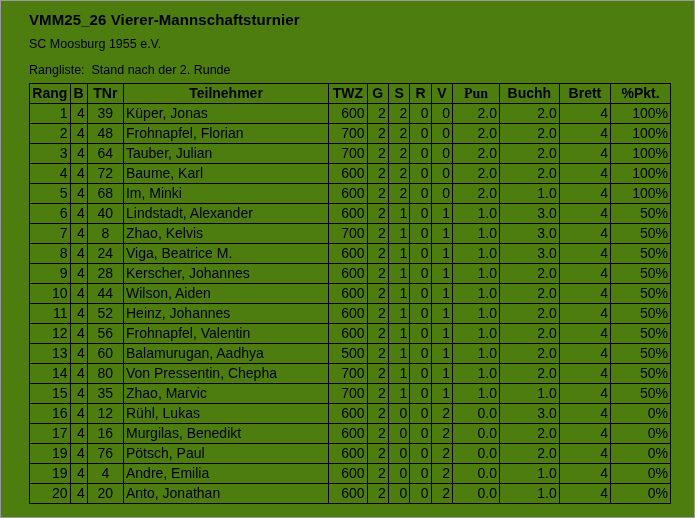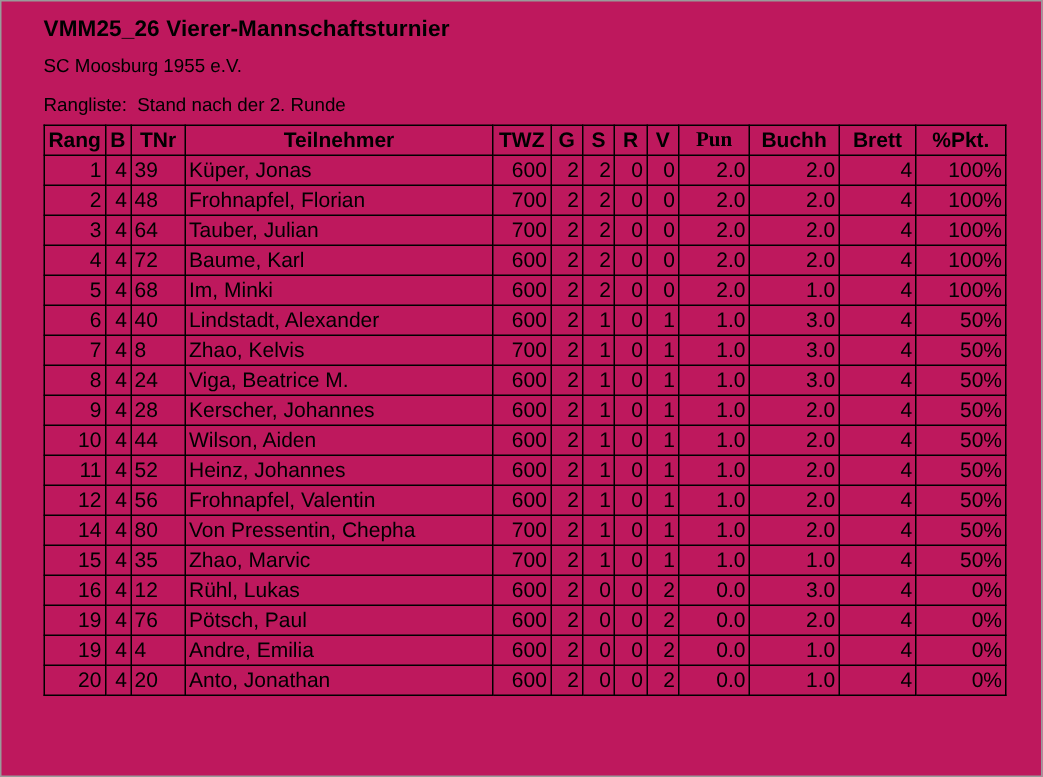--- a/index.html
+++ b/index.html
@@ -13,21 +13,21 @@
     font-family: "Liberation Sans", sans-serif;
     color: #000000;
     overflow: hidden;
   }
   .page {
     position: relative;
     width: 695px;
     height: 518px;
     box-sizing: border-box;
     border: 1px solid #9a9a9a;
-    background: #be185d;
+    background: #4d7c0f;
   }
   .header {
     padding: 10px 0 0 28px;
   }
   .title {
     font-size: 15px;
     font-weight: bold;
     letter-spacing: 0.1px;
     margin: 0 0 9px 0;
   }
@@ -57,21 +57,21 @@
     overflow: hidden;
     white-space: nowrap;
     box-sizing: border-box;
   }
   table.rank th {
     font-weight: bold;
     text-align: center;
   }
   th.c-rang, td.c-rang { width: 38px; text-align: right; }
   th.c-b,   td.c-b   { width: 16px; text-align: right; }
-  th.c-tnr, td.c-tnr { width: 34px; text-align: left; }
+  th.c-tnr, td.c-tnr { width: 34px; text-align: center; }
   th.c-name,td.c-name{ width: 192px; text-align: left; padding-left: 4px; }
   th.c-twz, td.c-twz { width: 36px; text-align: right; }
   th.c-g,   td.c-g   { width: 20px; text-align: right; }
   th.c-s,   td.c-s   { width: 20px; text-align: right; }
   th.c-r,   td.c-r   { width: 20px; text-align: right; }
   th.c-v,   td.c-v   { width: 20px; text-align: right; }
   th.c-pun, td.c-pun { width: 44px; text-align: right; }
   th.c-buch,td.c-buch{ width: 56px; text-align: right; }
   th.c-brett,td.c-brett{ width: 48px; text-align: right; }
   th.c-pkt, td.c-pkt { width: 56px; text-align: right; }
@@ -294,20 +294,35 @@
             <td class="c-g">2</td>
             <td class="c-s">1</td>
             <td class="c-r">0</td>
             <td class="c-v">1</td>
             <td class="c-pun">1.0</td>
             <td class="c-buch">2.0</td>
             <td class="c-brett">4</td>
             <td class="c-pkt">50%</td>
           </tr>
           <tr>
+            <td class="c-rang">13</td>
+            <td class="c-b">4</td>
+            <td class="c-tnr">60</td>
+            <td class="c-name">Balamurugan, Aadhya</td>
+            <td class="c-twz">500</td>
+            <td class="c-g">2</td>
+            <td class="c-s">1</td>
+            <td class="c-r">0</td>
+            <td class="c-v">1</td>
+            <td class="c-pun">1.0</td>
+            <td class="c-buch">2.0</td>
+            <td class="c-brett">4</td>
+            <td class="c-pkt">50%</td>
+          </tr>
+          <tr>
             <td class="c-rang">14</td>
             <td class="c-b">4</td>
             <td class="c-tnr">80</td>
             <td class="c-name">Von Pressentin, Chepha</td>
             <td class="c-twz">700</td>
             <td class="c-g">2</td>
             <td class="c-s">1</td>
             <td class="c-r">0</td>
             <td class="c-v">1</td>
             <td class="c-pun">1.0</td>
@@ -335,20 +350,35 @@
             <td class="c-b">4</td>
             <td class="c-tnr">12</td>
             <td class="c-name">Rühl, Lukas</td>
             <td class="c-twz">600</td>
             <td class="c-g">2</td>
             <td class="c-s">0</td>
             <td class="c-r">0</td>
             <td class="c-v">2</td>
             <td class="c-pun">0.0</td>
             <td class="c-buch">3.0</td>
+            <td class="c-brett">4</td>
+            <td class="c-pkt">0%</td>
+          </tr>
+          <tr>
+            <td class="c-rang">17</td>
+            <td class="c-b">4</td>
+            <td class="c-tnr">16</td>
+            <td class="c-name">Murgilas, Benedikt</td>
+            <td class="c-twz">600</td>
+            <td class="c-g">2</td>
+            <td class="c-s">0</td>
+            <td class="c-r">0</td>
+            <td class="c-v">2</td>
+            <td class="c-pun">0.0</td>
+            <td class="c-buch">2.0</td>
             <td class="c-brett">4</td>
             <td class="c-pkt">0%</td>
           </tr>
           <tr>
             <td class="c-rang">19</td>
             <td class="c-b">4</td>
             <td class="c-tnr">76</td>
             <td class="c-name">Pötsch, Paul</td>
             <td class="c-twz">600</td>
             <td class="c-g">2</td>

